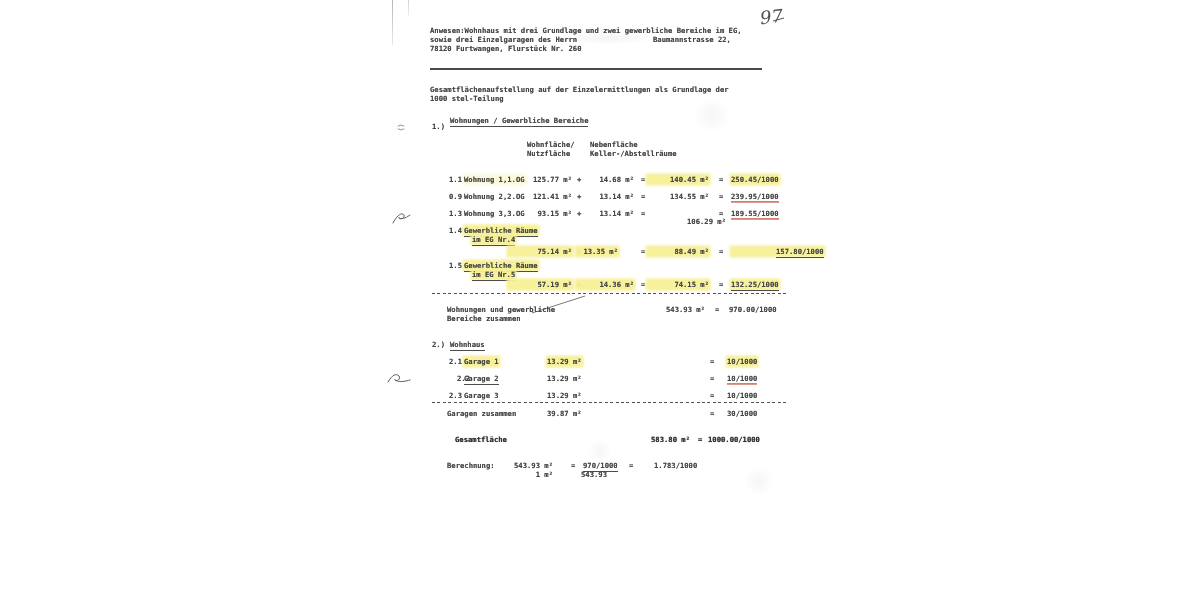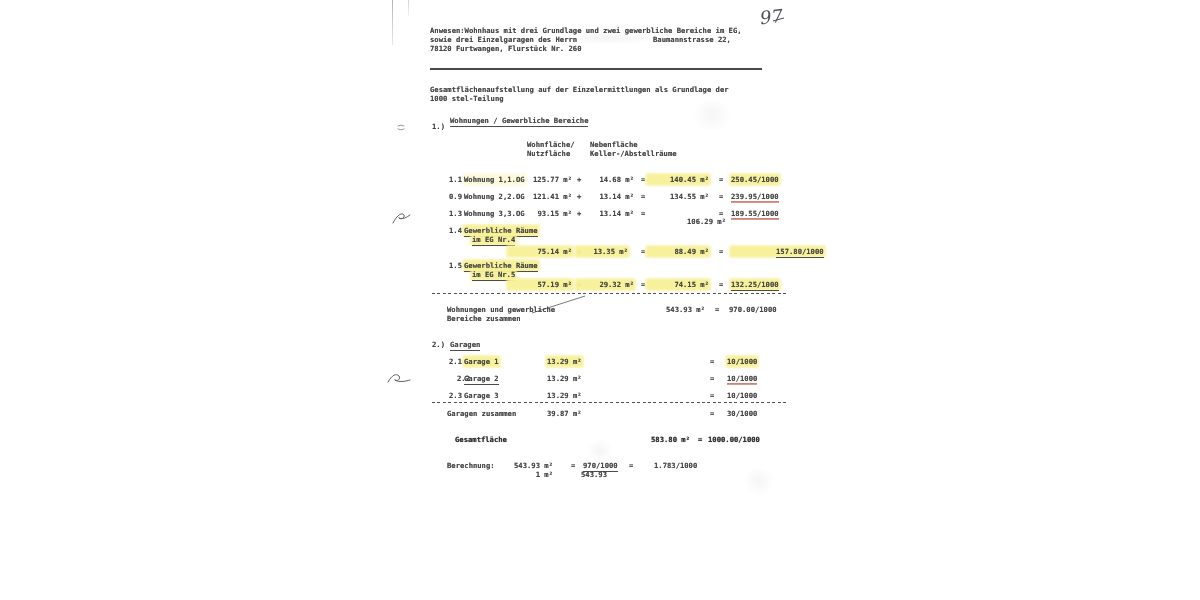--- a/index.html
+++ b/index.html
@@ -104,55 +104,55 @@
     <div class="t" style="left:719px;top:209px;">=</div>
     <div class="t u-red" style="left:731px;top:209px;">189.55/1000</div>
   </div>
 
   <div>
     <div class="t" style="left:449px;top:226px;">1.4</div>
     <div class="t hl" style="left:464px;top:226px;"><span class="u">Gewerbliche Räume</span></div>
     <div class="t hl" style="left:472px;top:235px;"><span class="u">im EG Nr.4</span></div>
     <div class="t right hl" style="left:508px;top:247px;width:64px;">75.14 m²</div>
     <div class="t" style="left:577px;top:247px;">+</div>
-    <div class="t right hl" style="left:576px;top:247px;width:52px;">13.35 m²</div>
+    <div class="t right hl" style="left:576px;top:247px;width:42px;">13.35 m²</div>
     <div class="t" style="left:641px;top:247px;">=</div>
     <div class="t right hl" style="left:647px;top:247px;width:62px;">88.49 m²</div>
     <div class="t" style="left:719px;top:247px;">=</div>
     <div class="t hl" style="left:731px;top:247px;padding-left:45px;"><span class="u">157.80/1000</span></div>
   </div>
 
   <div>
     <div class="t" style="left:449px;top:261px;">1.5</div>
     <div class="t hl" style="left:464px;top:261px;"><span class="u">Gewerbliche Räume</span></div>
     <div class="t hl" style="left:472px;top:270px;"><span class="u">im EG Nr.5</span></div>
     <div class="t right hl" style="left:508px;top:280px;width:64px;">57.19 m²</div>
     <div class="t" style="left:577px;top:280px;">+</div>
-    <div class="t right hl" style="left:576px;top:280px;width:58px;">29.32 m²</div>
+    <div class="t right hl" style="left:576px;top:280px;width:58px;">14.36 m²</div>
     <div class="t" style="left:641px;top:280px;">=</div>
     <div class="t right hl" style="left:647px;top:280px;width:62px;">74.15 m²</div>
     <div class="t" style="left:719px;top:280px;">=</div>
     <div class="t hl" style="left:731px;top:280px;"><span class="u">132.25/1000</span></div>
   </div>
 
   <div class="dashline" style="left:432px;top:293px;width:356px;"></div>
   <svg style="left:528px;top:291px;" width="62" height="26">
     <line x1="4" y1="22" x2="57" y2="5" stroke="#6a6a6a" stroke-width="0.9"></line>
   </svg>
 
   <div>
     <div class="t" style="left:447px;top:305px;">Wohnungen und gewerbliche</div>
     <div class="t" style="left:447px;top:314px;">Bereiche zusammen</div>
     <div class="t right" style="left:645px;top:305px;width:60px;">543.93 m²</div>
     <div class="t" style="left:715px;top:305px;">=</div>
     <div class="t" style="left:729px;top:305px;">970.00/1000</div>
   </div>
 
   <div class="t" style="left:432px;top:340px;">2.)</div>
-  <div class="t" style="left:450px;top:340px;"><span class="u">Garagen</span></div>
+  <div class="t" style="left:450px;top:340px;"><span class="u">Wohnhaus</span></div>
 
   <div>
     <div class="t" style="left:449px;top:357px;">2.1</div>
     <div class="t hl" style="left:464px;top:357px;">Garage 1</div>
     <div class="t hl" style="left:547px;top:357px;">13.29 m²</div>
     <div class="t" style="left:710px;top:357px;">=</div>
     <div class="t hl u-red" style="left:727px;top:357px;">10/1000</div>
   </div>
 
   <div>

